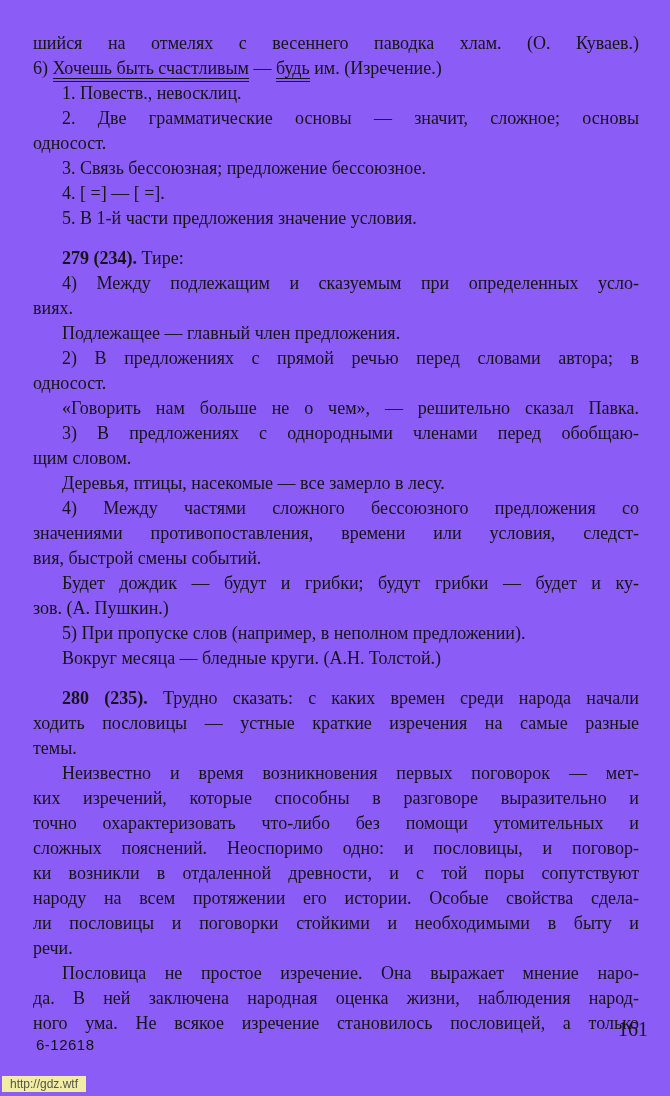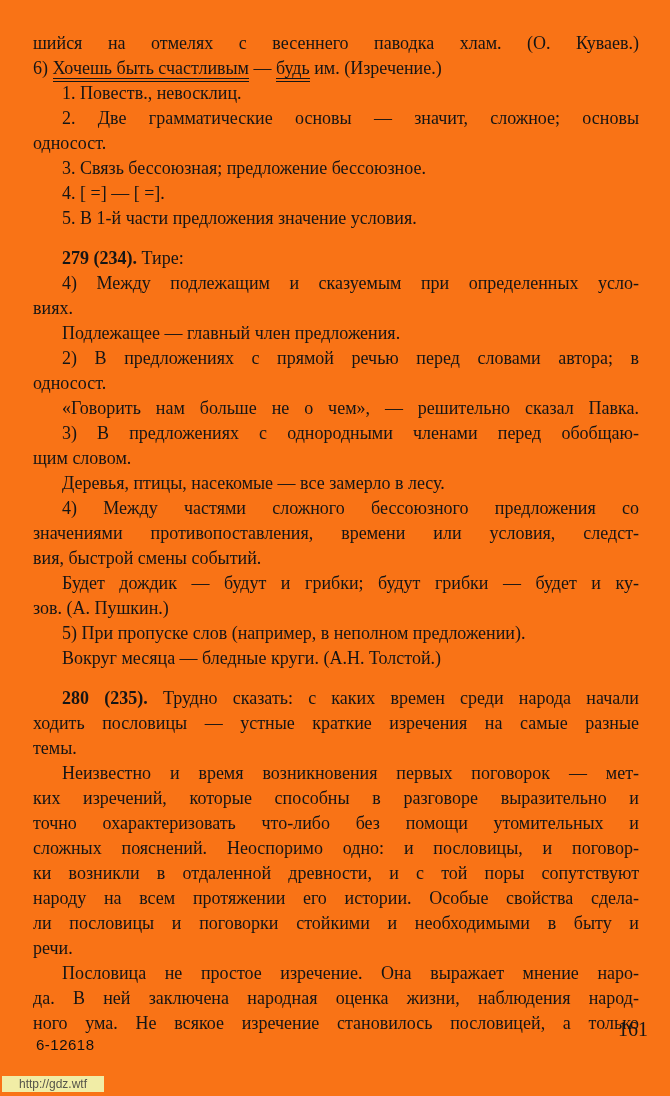--- a/index.html
+++ b/index.html
@@ -1,19 +1,19 @@
 <!DOCTYPE html>
 <html><head>
 <meta charset="utf-8">
 <style>
   html,body{margin:0;padding:0;background:#e8e8e8;}
   .page{
     position:relative;
     width:670px;height:1096px;
-    background:#f97316;
+    background:#8b5cf6;
     font-family:"Liberation Serif",serif;
     color:#151515;
     overflow:hidden;
     margin:0 auto;
   }
   .text-column{
     position:absolute;
     left:33px;top:31px;width:606px;
     font-size:18px;line-height:25px;
   }
@@ -30,21 +30,21 @@
     color:#111;
   }
   .page-number{
     position:absolute;right:22px;top:1018px;
     font-size:20px;color:#151515;
   }
   .watermark{
     position:absolute;left:2px;top:1076px;
     background:#f1eda6;color:#55544a;
     font-family:"Liberation Sans",sans-serif;
-    font-size:12px;padding:1px 17px;
+    font-size:12px;padding:1px 8px;
     text-decoration:none;
   }
 </style>
 </head>
 <body>
 
 <div class="page">
   <div class="text-column">
       <div class="line justify"><span>шийся на отмелях с весеннего паводка хлам. (О. Куваев.)</span></div>
       <div class="line"><span>6) </span><span class="seg-u">Хочешь быть счастливым</span><span> — </span><span class="seg-u">будь</span><span> им. (Изречение.)</span></div>

